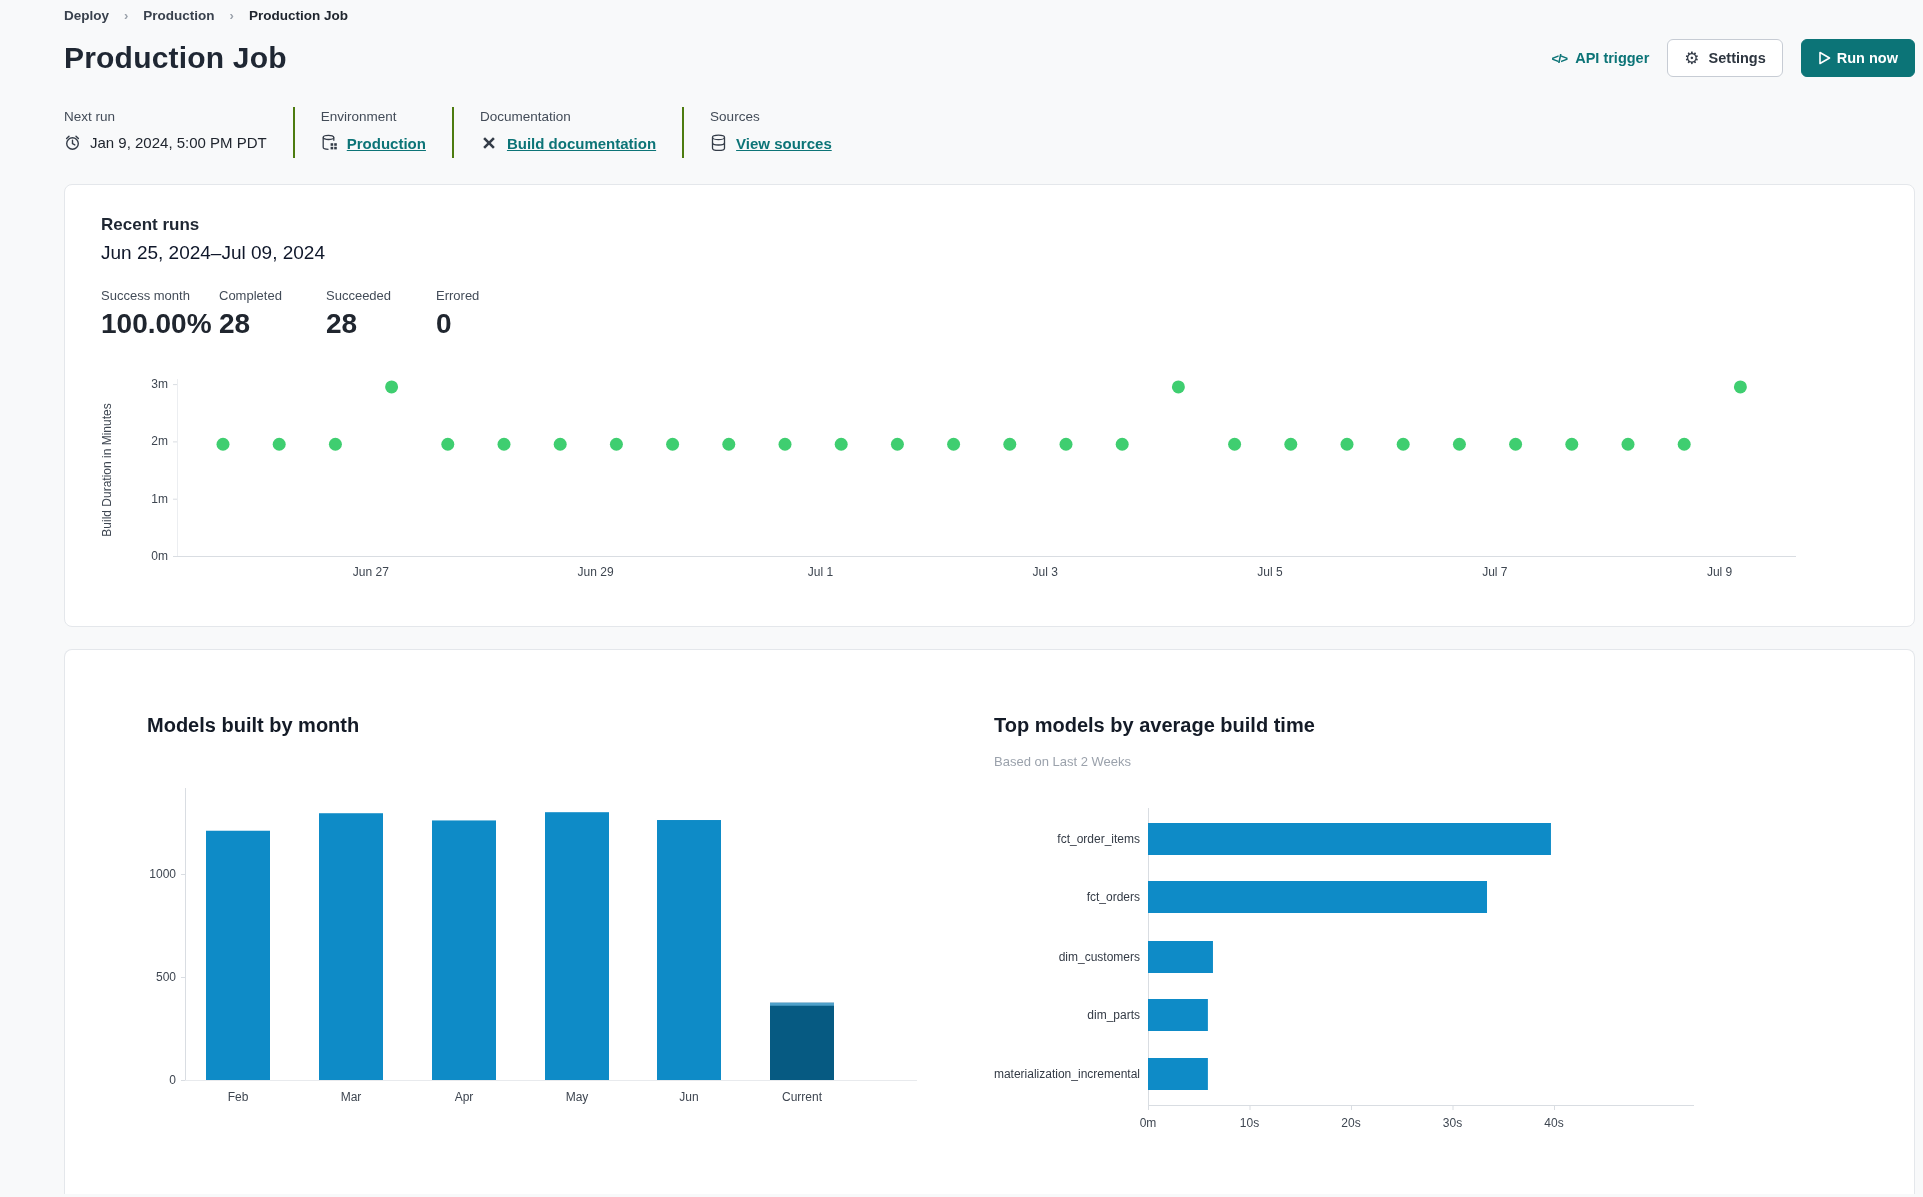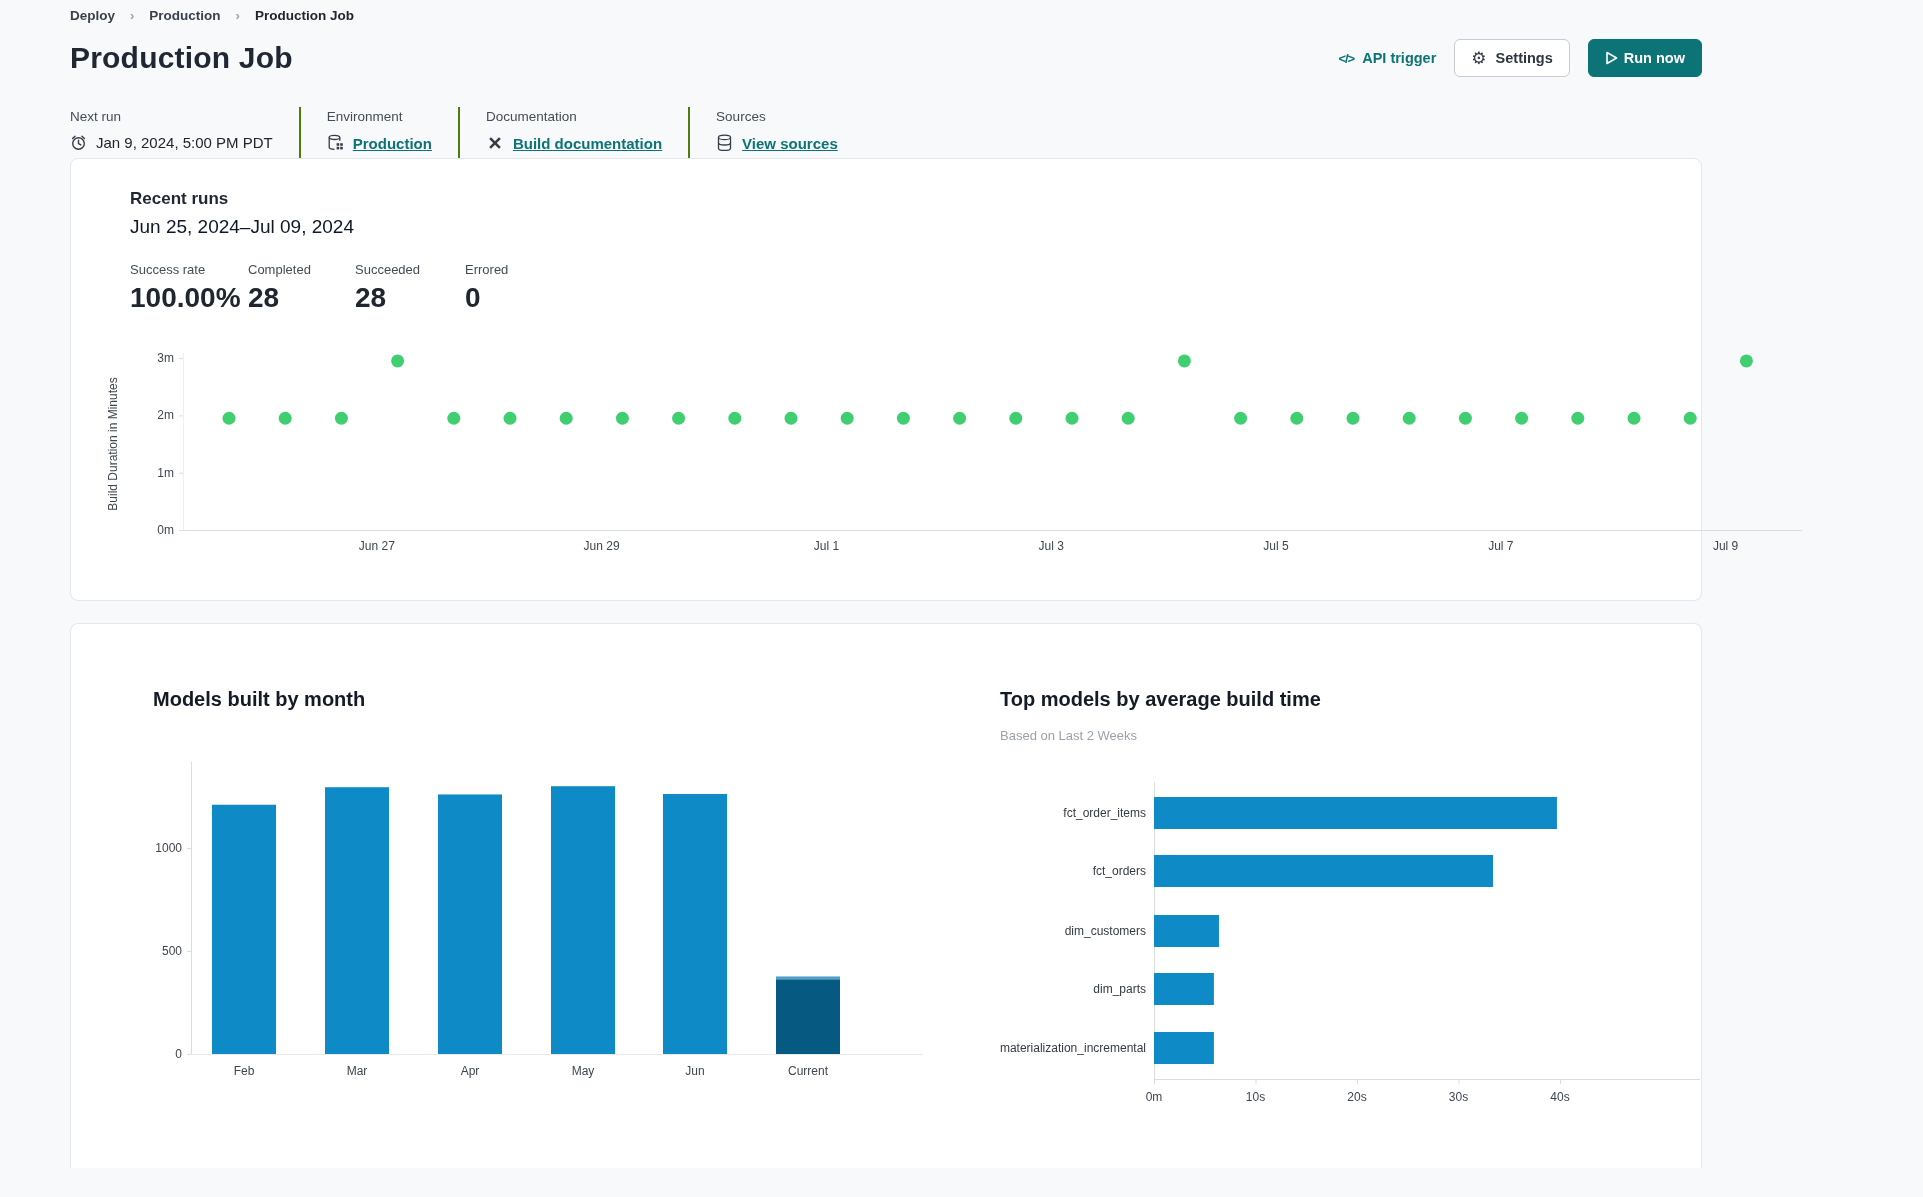--- a/index.html
+++ b/index.html
@@ -4,21 +4,21 @@
 <style>
   * { margin:0; padding:0; box-sizing:border-box; }
   html,body { width:1923px; height:1197px; }
   body {
     background:#f8f9fa;
     font-family:"Liberation Sans","DejaVu Sans",sans-serif;
     color:#1f2732;
     position:relative;
     overflow:hidden;
   }
-  .content { position:absolute; left:70px; top:0; width:1632px; }
+  .content { position:absolute; left:64px; top:0; width:1851px; }
 
   
   .breadcrumb { margin-top:8px; font-size:13.5px; font-weight:600; color:#39414d; display:flex; align-items:center; }
   .breadcrumb a { color:#39414d; text-decoration:none; cursor:pointer; }
   .breadcrumb .sep { color:#9aa1aa; margin:0 15px; font-size:13px; }
   .breadcrumb .current { color:#20262f; font-weight:700; }
 
   
   .header-row { margin-top:16px; display:flex; justify-content:space-between; align-items:center; }
   .page-title { font-size:30px; font-weight:700; color:#1f2733; letter-spacing:.2px; }
@@ -35,21 +35,21 @@
   .info-section { padding:2px 26px 6px 26px; border-right:2px solid #4d7c0f; }
   .info-section:first-child { padding-left:0; }
   .info-section:last-child { border-right:none; }
   .info-label { font-size:13.5px; color:#434c58; }
   .info-value { margin-top:10px; display:flex; align-items:center; gap:9px; font-size:15px; color:#20262f; }
   .info-value a { color:var(--teal); font-weight:600; text-decoration:underline; cursor:pointer; }
   .mini-icon { flex:0 0 auto; display:block; }
 
   
   .card { background:#fff; border:1px solid #e4e7eb; border-radius:8px; }
-  .recent-card { height:443px; position:relative; padding:30px 40px 0 59px; }
+  .recent-card { margin-top:26px; height:443px; position:relative; padding:30px 40px 0 36px; }
   .card-title { font-size:17px; font-weight:700; color:#1f2733; }
   .date-range { margin-top:7px; font-size:19px; color:#0f172a; }
   .stats-row { margin-top:24px; display:flex; }
   .stat { padding-right:0; }
   .stat:nth-child(1){ width:118px; } .stat:nth-child(2){ width:107px; } .stat:nth-child(3){ width:110px; }
   .stat-label { font-size:13px; color:#434c58; }
   .stat-value { margin-top:5px; font-size:28px; font-weight:700; color:#20262f; }
   .scatter-svg { position:absolute; left:0; top:182px; }
 
   
@@ -146,21 +146,21 @@
         <a>View sources</a>
       </div>
     </div>
   </div>
 
   <section class="card recent-card">
     <h2 class="card-title">Recent runs</h2>
     <div class="date-range">Jun 25, 2024–Jul 09, 2024</div>
     <div class="stats-row">
       <div class="stat">
-        <div class="stat-label">Success rate</div>
+        <div class="stat-label">Success month</div>
         <div class="stat-value">100.00%</div>
       </div>
       <div class="stat">
         <div class="stat-label">Completed</div>
         <div class="stat-value">28</div>
       </div>
       <div class="stat">
         <div class="stat-label">Succeeded</div>
         <div class="stat-value">28</div>
       </div>

